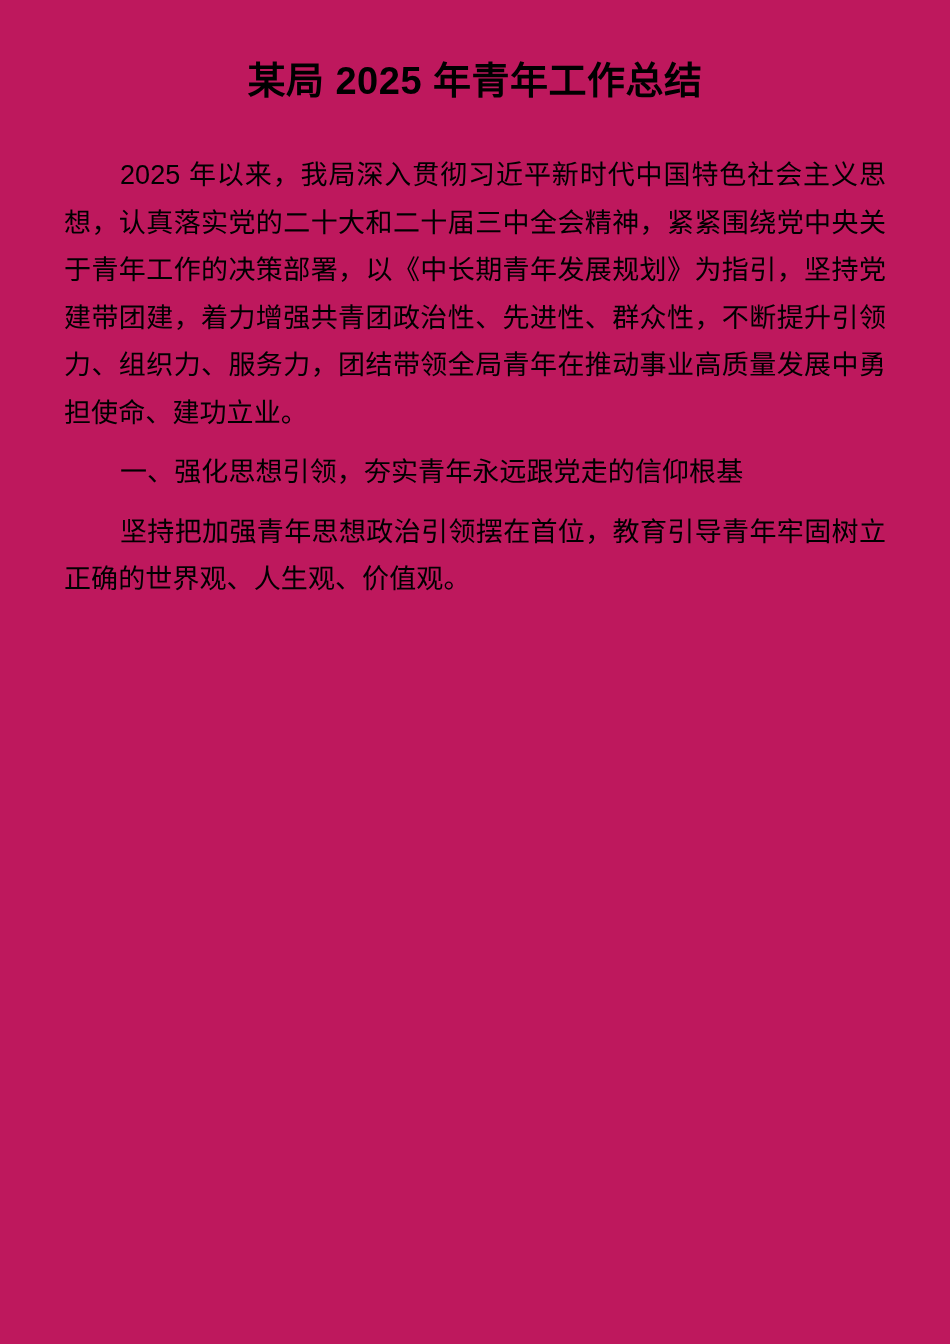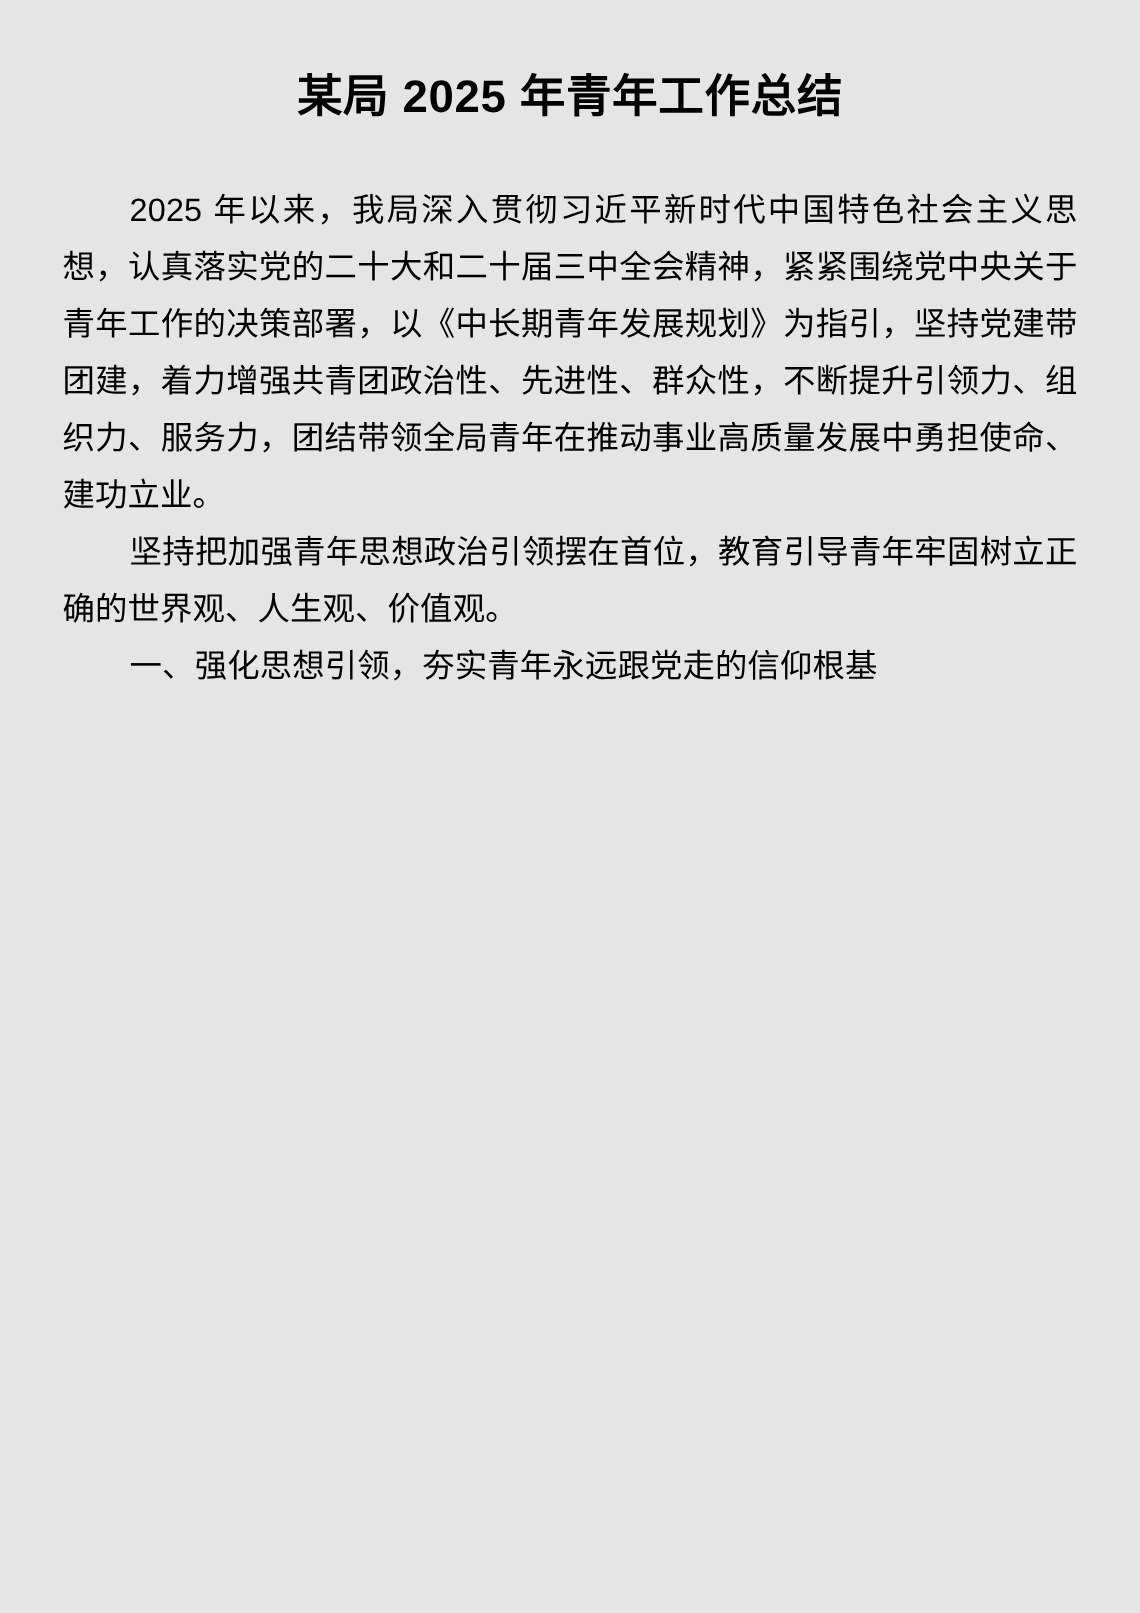--- a/index.html
+++ b/index.html
@@ -15,21 +15,21 @@
     font-family: "Liberation Sans", "DejaVu Sans", sans-serif;
     color: #000000;
     -webkit-font-smoothing: antialiased;
   }
 
   .page {
     position: relative;
     box-sizing: border-box;
     width: 950px;
     height: 1344px;
-    background: #e5e5e5;
+    background: #be185d;
     padding: 0 52px 0 52px;
   }
 
   .doc-title {
     margin: 0;
     padding: 0;
     font-size: 38px;
     font-weight: 700;
     line-height: 1;
     text-align: center;
@@ -38,21 +38,21 @@
     padding-bottom: 0;
     color: #000000;
     white-space: nowrap;
   }
 
   .body-block {
     margin-top: 52px;
   }
 
   p.para {
-    margin: 0;
+    margin: 12px;
     padding: 0;
     font-size: 27px;
     line-height: 47.5px;
     text-align: justify;
     text-justify: inter-ideograph;
     text-align-last: left;
     color: #000000;
     font-weight: 400;
     letter-spacing: 0.1px;
     word-break: break-all;
@@ -74,22 +74,22 @@
 <body>
 
 <div class="page">
 
   <h1 class="doc-title">某局 2025 年青年工作总结</h1>
 
   <div class="body-block">
 
     <p class="para indent">2025 年以来，我局深入贯彻习近平新时代中国特色社会主义思想，认真落实党的二十大和二十届三中全会精神，紧紧围绕党中央关于青年工作的决策部署，以《中长期青年发展规划》为指引，坚持党建带团建，着力增强共青团政治性、先进性、群众性，不断提升引领力、组织力、服务力，团结带领全局青年在推动事业高质量发展中勇担使命、建功立业。</p>
 
+    <p class="para heading">一、强化思想引领，夯实青年永远跟党走的信仰根基</p>
+
     <p class="para indent">坚持把加强青年思想政治引领摆在首位，教育引导青年牢固树立正确的世界观、人生观、价值观。</p>
-
-    <p class="para heading">一、强化思想引领，夯实青年永远跟党走的信仰根基</p>
 
 
 
   </div>
 
   <div class="tail-space"></div>
 </div>
 
 </body></html>

